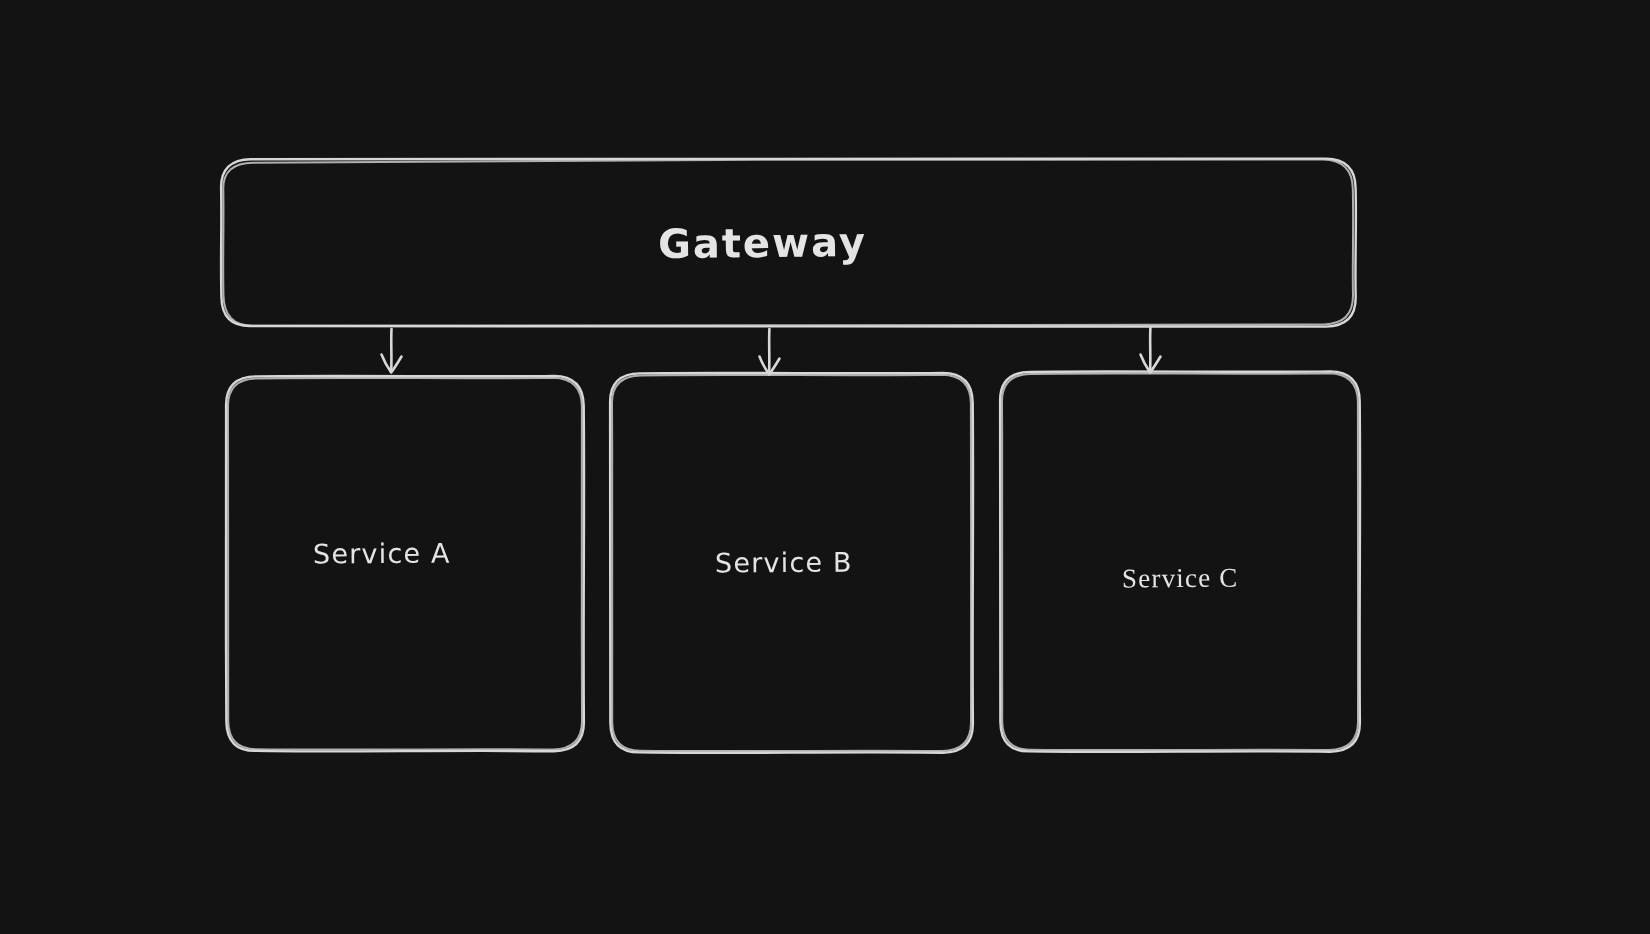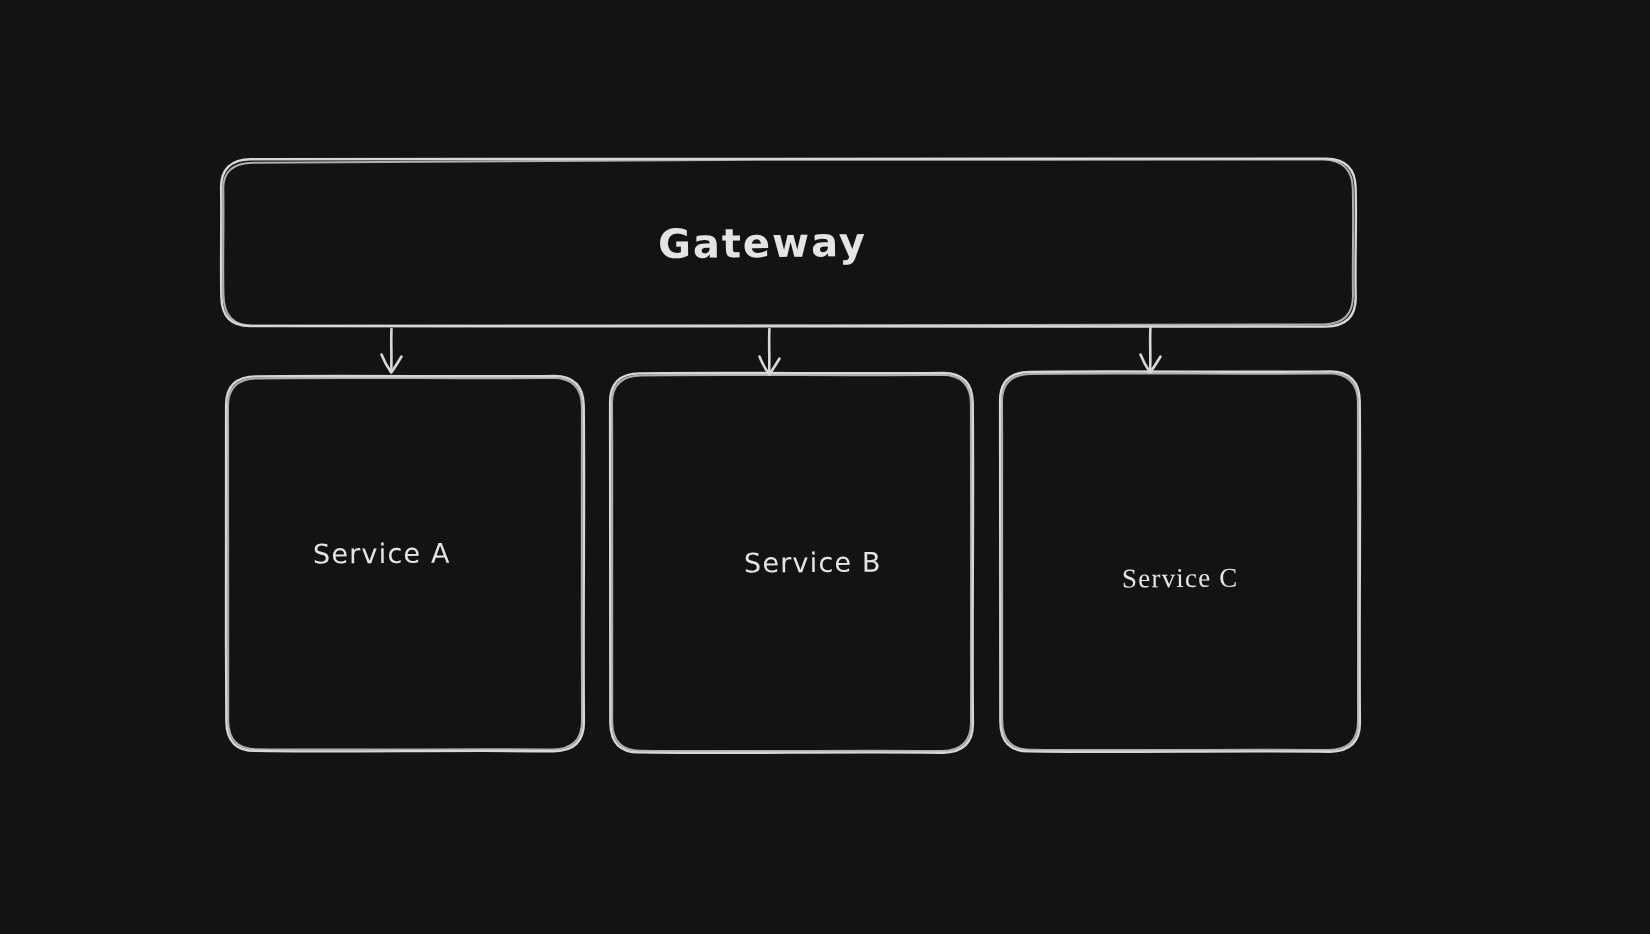--- a/index.html
+++ b/index.html
@@ -47,21 +47,21 @@
   .node {
     position: absolute;
     display: flex;
     align-items: center;
     justify-content: center;
     color: var(--text);
     background: transparent;
   }
   .node-gateway { left: 221px; top: 158px; width: 1135px; height: 169px; }
   .node-service-a { left: 226px; top: 365px; width: 312px; height: 377px; }
-  .node-service-b { left: 631px; top: 372px; width: 363px; height: 381px; }
+  .node-service-b { left: 602px; top: 372px; width: 363px; height: 381px; }
   .node-service-c { left: 1000px; top: 371px; width: 360px; height: 415px; font-family: Liberation Serif, serif; }
   .label-gateway {
     font-size: 40px;
     font-weight: 700;
     letter-spacing: 2px;
     transform: translateX(-26px) rotate(-0.6deg);
   }
   .label-service {
     font-size: 27px;
     font-weight: 400;

